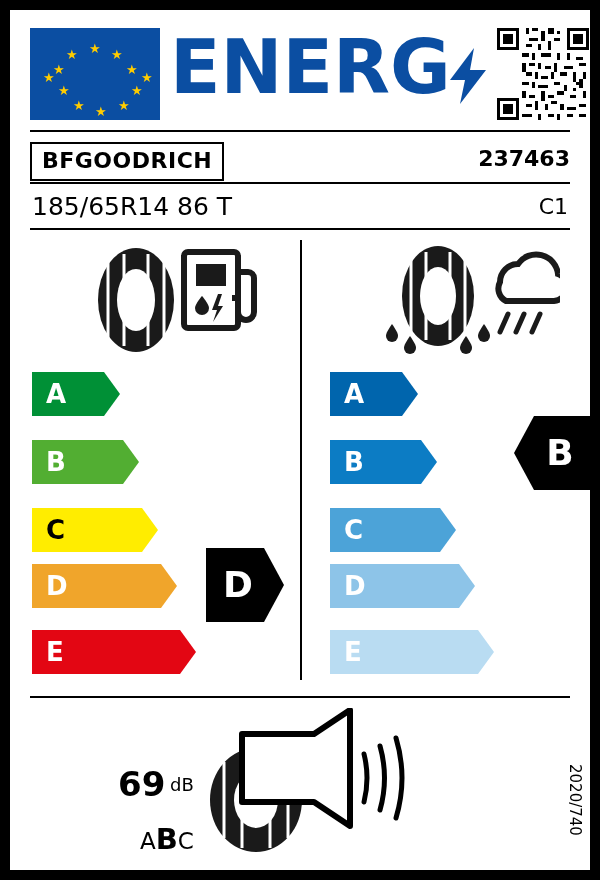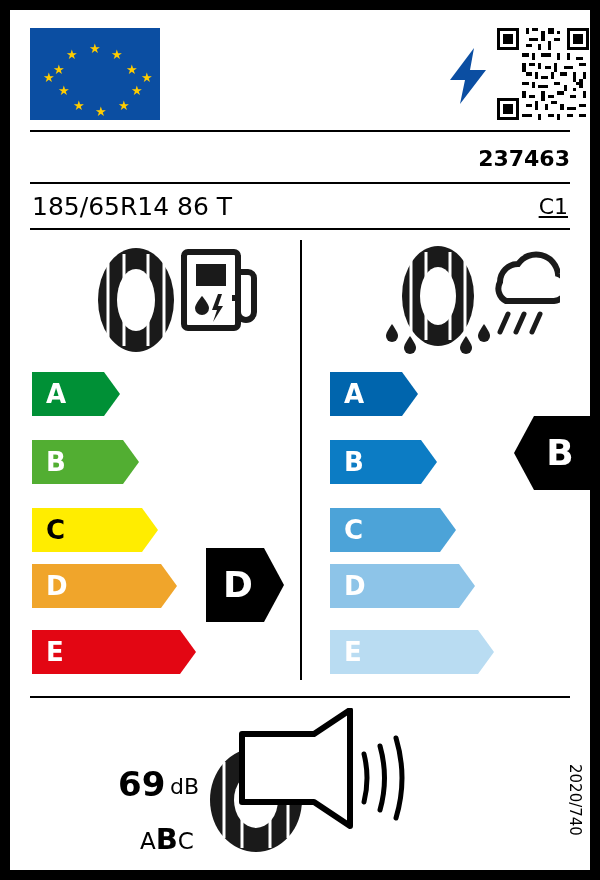--- a/index.html
+++ b/index.html
@@ -102,21 +102,20 @@
     font-size: 25px;
     font-weight: normal;
     font-family: "DejaVu Sans", sans-serif;
   }
   .class-c1 {
     position: absolute;
     right: 22px;
     top: 184px;
     font-size: 22px;
     font-family: "DejaVu Sans", sans-serif;
-    text-decoration: underline;
   }
 
   
   .divider-v {
     position: absolute;
     left: 290px;
     top: 230px;
     width: 2px;
     height: 440px;
     background: #000;
@@ -193,21 +192,21 @@
     height: 160px;
   }
   .db-value {
     position: absolute;
     font-size: 34px;
     font-weight: bold;
     font-family: "DejaVu Sans", sans-serif;
   }
   .db-unit {
     position: absolute;
-    font-size: 22px;
+    font-size: 18px;
     font-family: "DejaVu Sans", sans-serif;
   }
   .abc {
     position: absolute;
     font-size: 23px;
     font-family: "DejaVu Sans", sans-serif;
   }
   .abc b { font-size: 29px; }
 
   .vertical-code {
@@ -233,20 +232,21 @@
       <span class="star" style="left:101px;top:56px;">★</span>
       <span class="star" style="left:88px;top:71px;">★</span>
       <span class="star" style="left:65px;top:77px;">★</span>
       <span class="star" style="left:43px;top:71px;">★</span>
       <span class="star" style="left:28px;top:56px;">★</span>
       <span class="star" style="left:23px;top:35px;">★</span>
       <span class="star" style="left:36px;top:20px;">★</span>
       <span class="star" style="left:13px;top:43px;">★</span>
       <span class="star" style="left:111px;top:43px;">★</span>
     </div>
+    <div class="energ">ENERG</div>
     <svg class="bolt" viewBox="0 0 40 56">
       <polygon points="26,0 2,32 17,32 12,56 38,22 22,22" fill="#0b4ea2"></polygon>
     </svg>
     <svg class="qr" viewBox="0 0 29 29" shape-rendering="crispEdges">
       <rect width="29" height="29" fill="#fff"></rect>
       <g fill="#000">
         <rect x="0" y="0" width="7" height="1"></rect>
           <rect x="0" y="6" width="7" height="1"></rect>
         <rect x="0" y="0" width="1" height="7"></rect>
           <rect x="6" y="0" width="1" height="7"></rect>
@@ -320,20 +320,21 @@
         <rect x="24" y="19" width="1" height="1"></rect>
           <rect x="26" y="16" width="1" height="3"></rect>
       </g>
     </svg>
   </div>
 
   <div class="rule" style="left:20px;top:120px;width:540px;height:2px;"></div>
   <div class="rule" style="left:20px;top:172px;width:540px;height:2px;"></div>
   <div class="rule" style="left:20px;top:218px;width:540px;height:2px;"></div>
 
+  <div class="brand-box">BFGOODRICH</div>
   <div class="code">237463</div>
   <div class="size">185/65R14 86 T</div>
   <div class="class-c1">C1</div>
 
   <div class="divider-v"></div>
 
   <svg class="pictos" style="left:70px;top:228px;" width="180" height="120" viewBox="0 0 180 120">
     <g>
       <ellipse cx="56" cy="62" rx="38" ry="52" fill="#1a1a1a"></ellipse>
       <ellipse cx="56" cy="62" rx="19" ry="31" fill="#ffffff"></ellipse>

